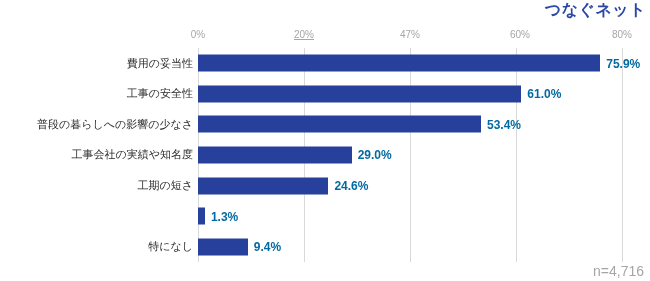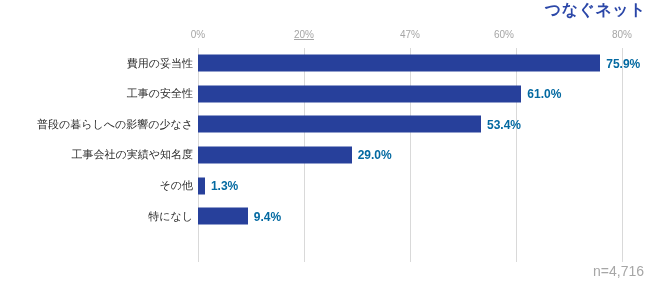--- a/index.html
+++ b/index.html
@@ -126,21 +126,21 @@
         <div class="gridline" style="left: 0px; background: rgb(217, 217, 217);"></div>
         <div class="gridline" style="left: 106px; background: rgb(217, 217, 217);"></div>
         <div class="gridline" style="left: 212px; background: rgb(217, 217, 217);"></div>
         <div class="gridline" style="left: 318px; background: rgb(217, 217, 217);"></div>
         <div class="gridline" style="left: 424px; background: rgb(217, 217, 217);"></div>
       </div>
     <div class="ticks">
         <div class="tick-label" style="left: 0px; top: -19px;">0%</div>
         <div class="tick-label" style="left: 106px; top: -19px; text-decoration: underline;">20%</div>
         <div class="tick-label" style="left: 212px; top: -19px;">47%</div>
-        <div class="tick-label" style="left: 306px; top: -19px;">60%</div>
+        <div class="tick-label" style="left: 322px; top: -19px;">60%</div>
         <div class="tick-label" style="left: 424px; top: -19px;">80%</div>
       </div>
   </div>
 
   <div class="rows">
       <div class="row">
         <div class="cat-label">費用の妥当性</div>
         <div class="bar-wrap">
           <div class="bar" style="width: 402.27px; background: rgb(39, 64, 155);"></div>
           <div class="val-label">75.9%</div>
@@ -161,21 +161,27 @@
         </div>
       </div>
       <div class="row">
         <div class="cat-label">工事会社の実績や知名度</div>
         <div class="bar-wrap">
           <div class="bar" style="width: 153.7px; background: rgb(39, 64, 155);"></div>
           <div class="val-label">29.0%</div>
         </div>
       </div>
       <div class="row">
-        <div class="cat-label">その他</div>
+        <div class="cat-label">工期の短さ</div>
+        <div class="bar-wrap">
+          <div class="bar" style="width: 130.38px; background: rgb(39, 64, 155);"></div>
+          <div class="val-label">24.6%</div>
+        </div>
+      </div>
+      <div class="row">
         <div class="bar-wrap">
           <div class="bar" style="width: 6.89px; background: rgb(39, 64, 155);"></div>
           <div class="val-label">1.3%</div>
         </div>
       </div>
       <div class="row">
         <div class="cat-label">特になし</div>
         <div class="bar-wrap">
           <div class="bar" style="width: 49.82px; background: rgb(39, 64, 155);"></div>
           <div class="val-label">9.4%</div>

